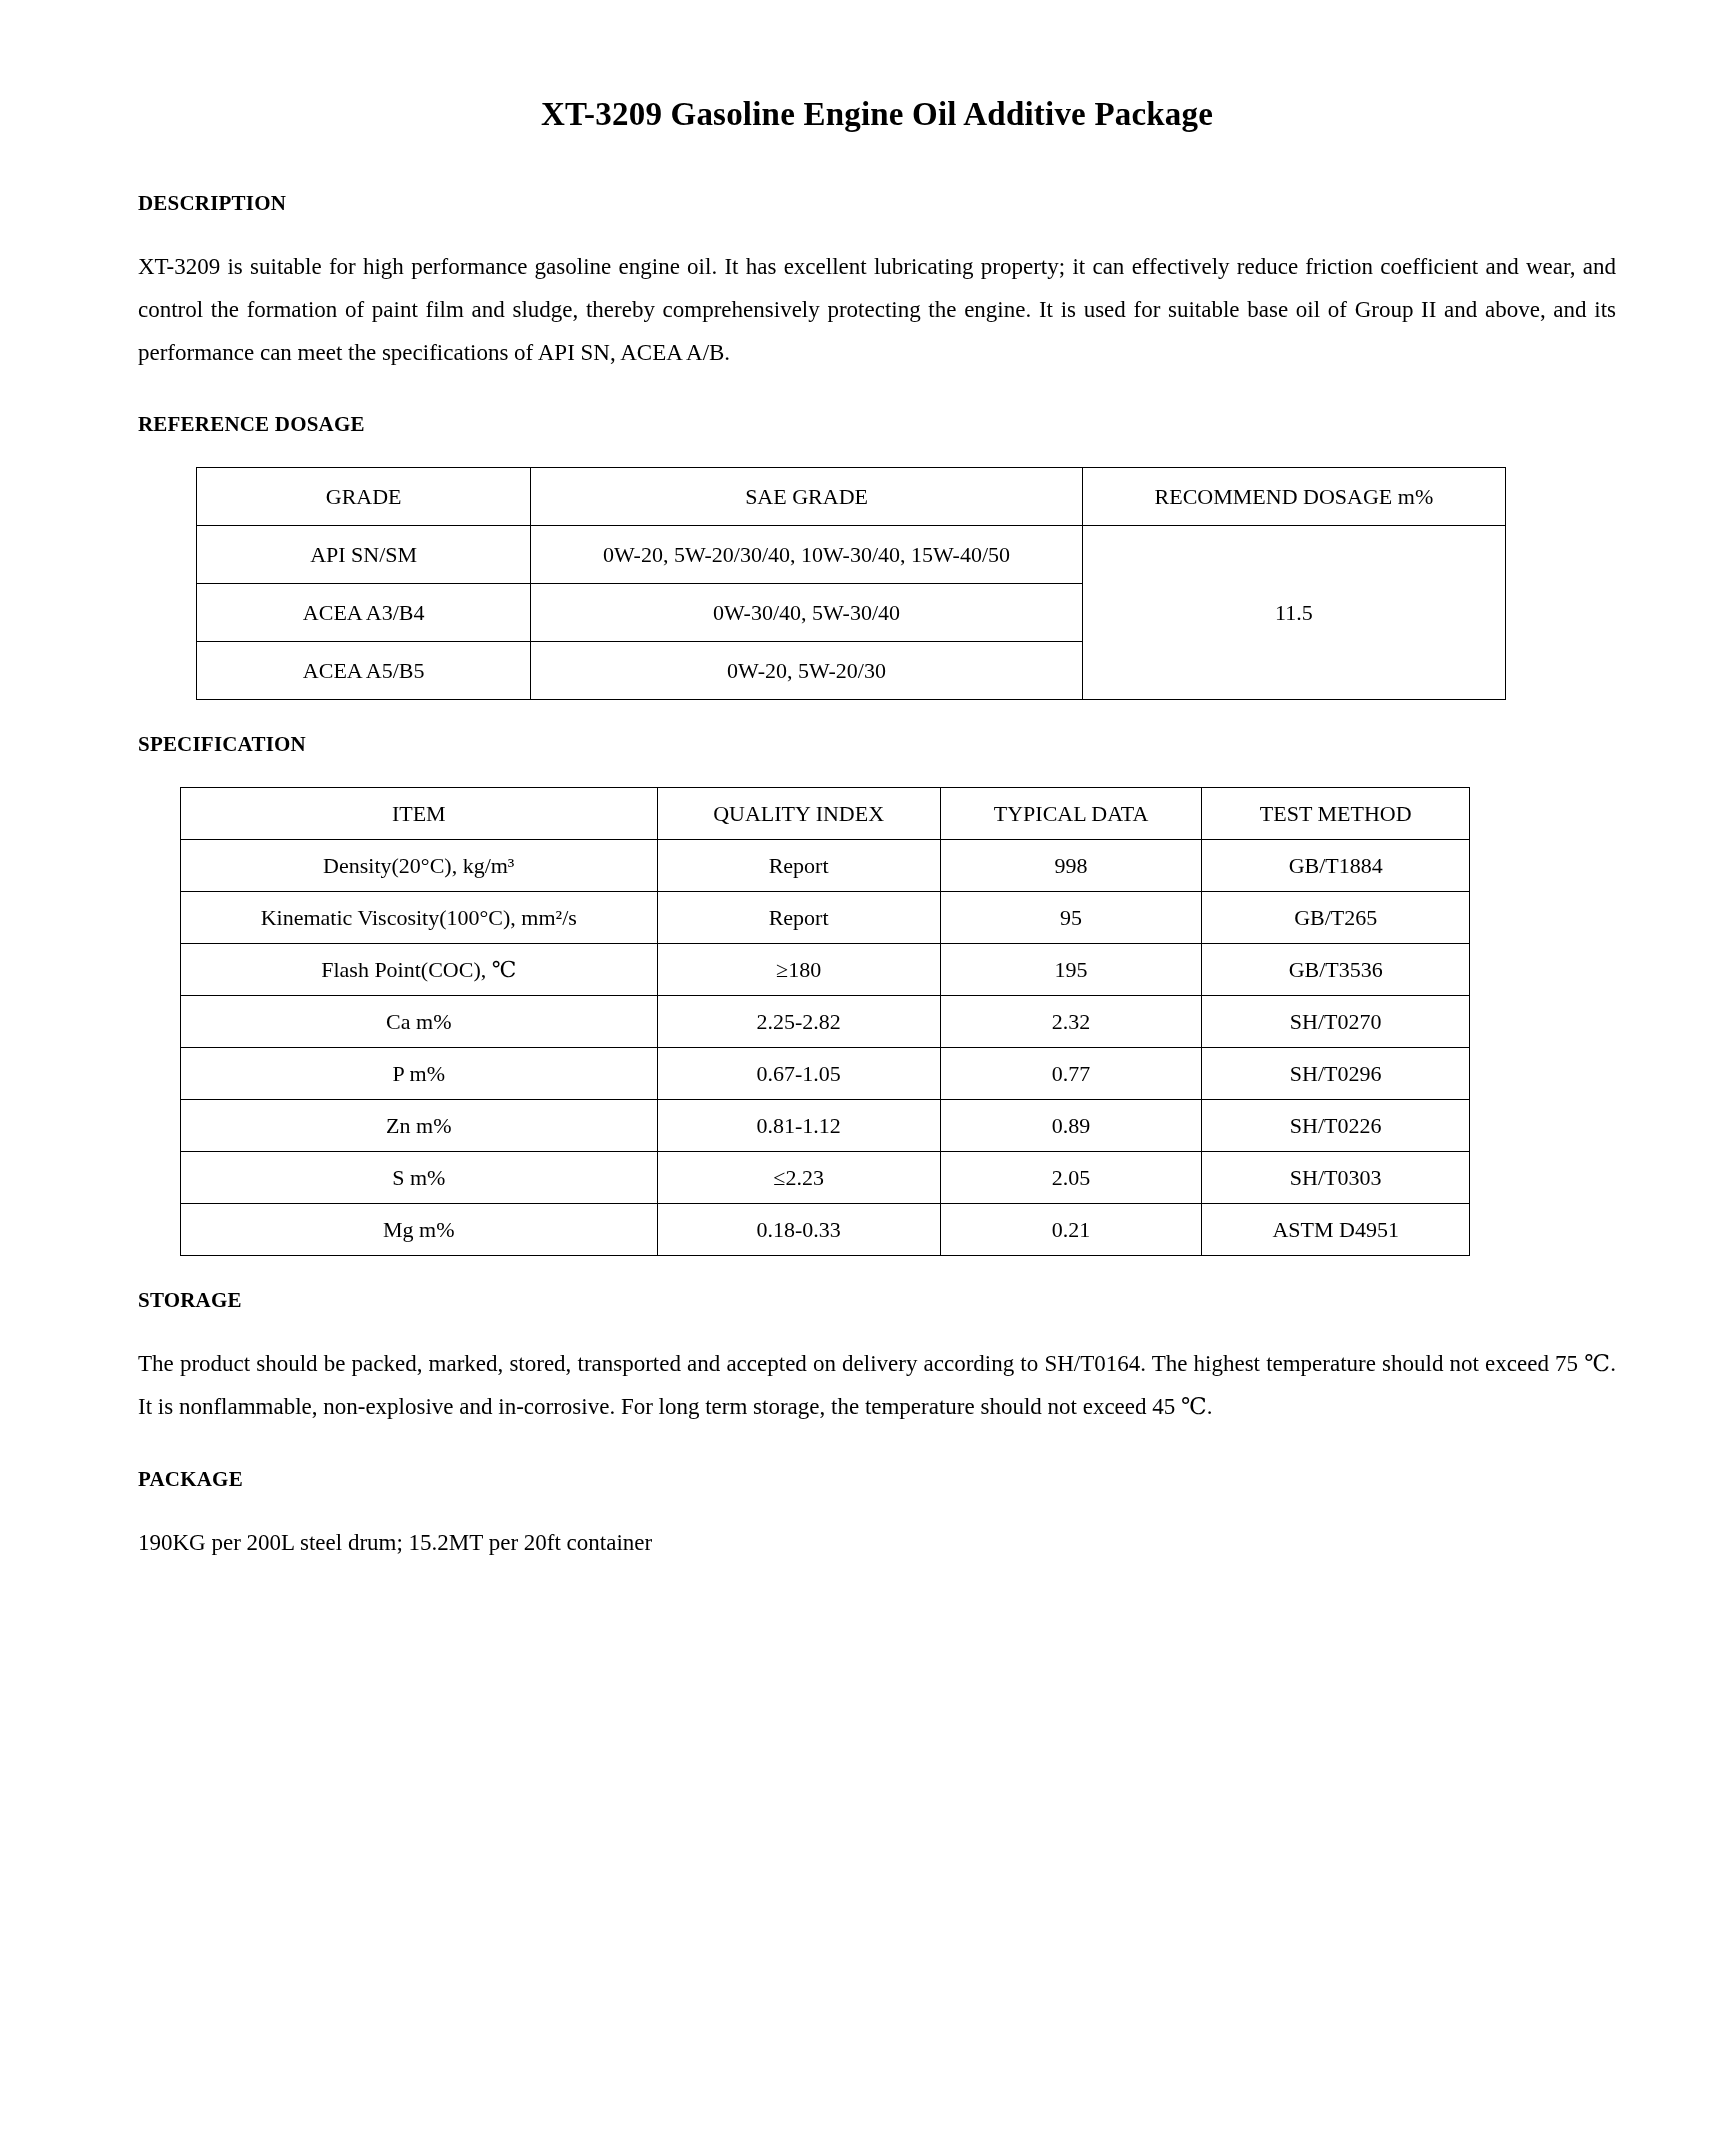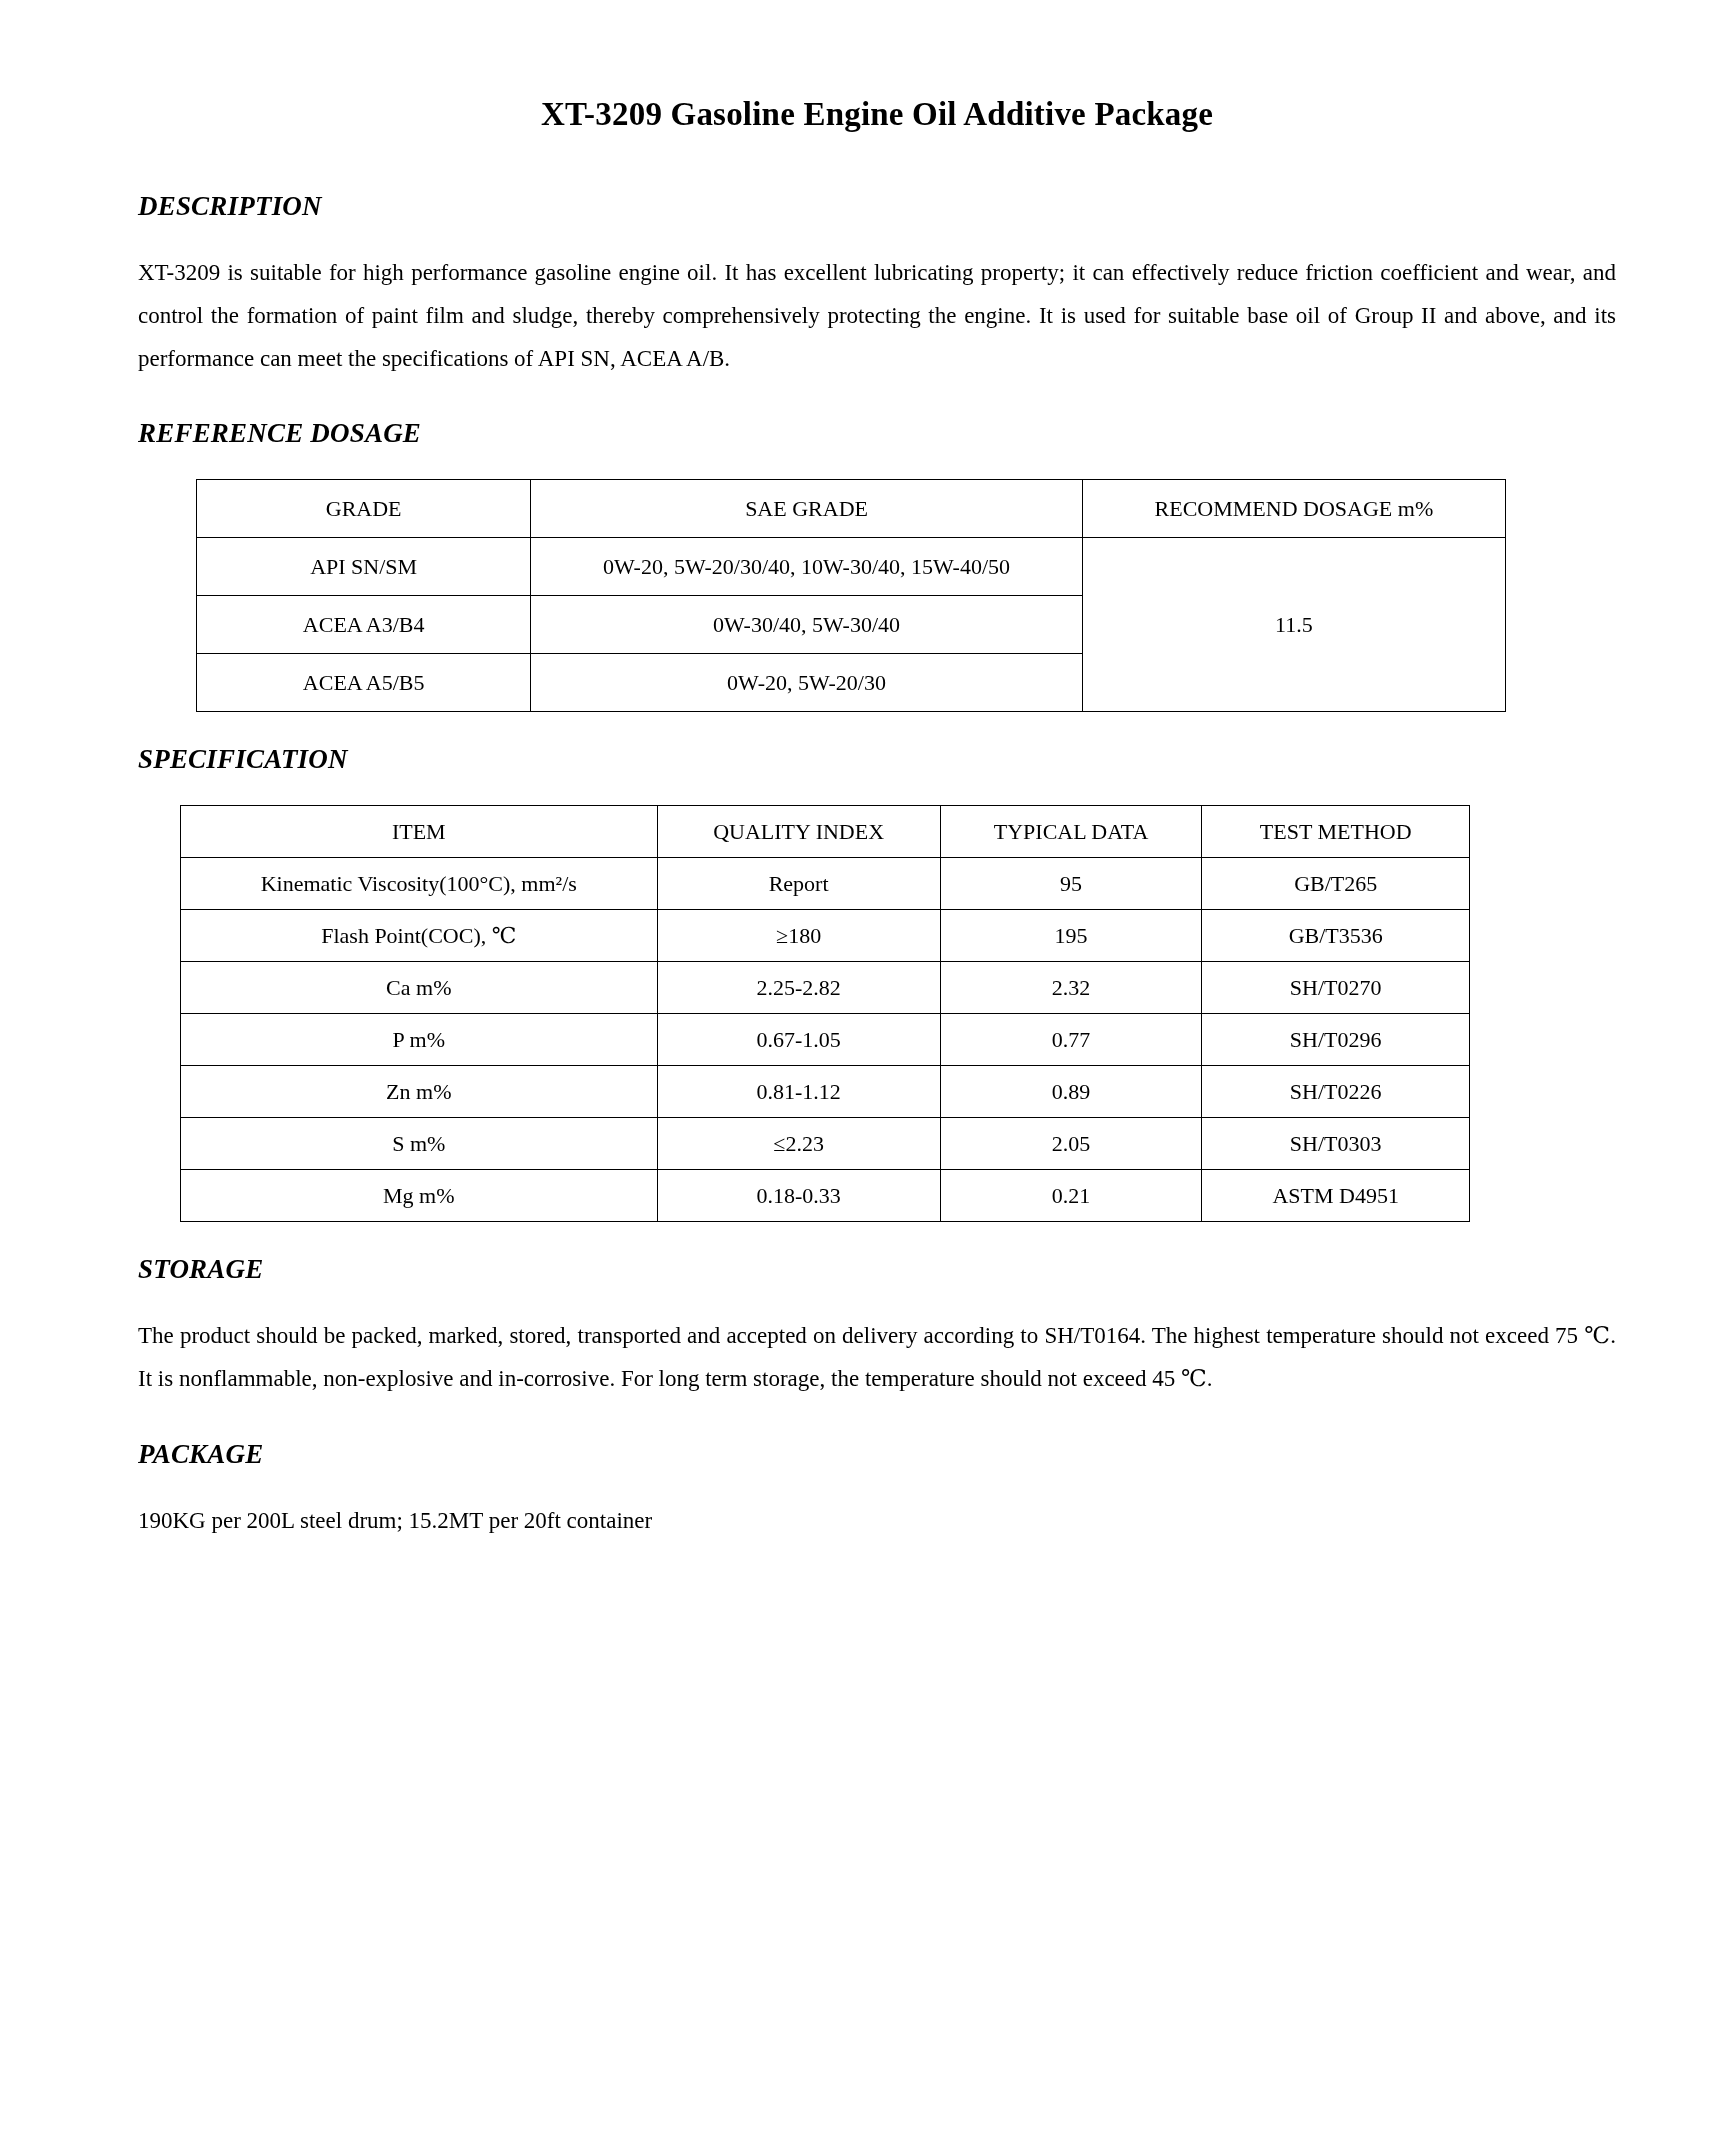--- a/index.html
+++ b/index.html
@@ -21,25 +21,24 @@
     margin-left: 10px;
   }
   h1.doc-title {
     font-size: 33px;
     font-weight: bold;
     text-align: center;
     margin: 0 0 58px 0;
     letter-spacing: 0.2px;
   }
   h2.section-heading {
-    font-size: 27px;
+    font-size: 21px;
     font-weight: bold;
     margin: 0 0 30px 0;
     letter-spacing: 0.2px;
-    font-style: italic;
   }
   p.body-text {
     font-size: 23px;
     line-height: 1.86;
     text-align: justify;
     margin: 0 0 38px 0;
   }
   .section {
     margin-bottom: 14px;
   }
@@ -118,20 +117,26 @@
     <h2 class="section-heading heading-gap-small">SPECIFICATION</h2>
     <table id="spec-table">
       <tbody>
         <tr>
           <td class="item-col">ITEM</td>
           <td class="quality-col">QUALITY INDEX</td>
           <td class="typical-col">TYPICAL DATA</td>
           <td class="method-col">TEST METHOD</td>
         </tr>
         <tr>
+          <td class="item-col">Density(20°C), kg/m³</td>
+          <td class="quality-col">Report</td>
+          <td class="typical-col">998</td>
+          <td class="method-col">GB/T1884</td>
+        </tr>
+        <tr>
           <td class="item-col">Kinematic Viscosity(100°C), mm²/s</td>
           <td class="quality-col">Report</td>
           <td class="typical-col">95</td>
           <td class="method-col">GB/T265</td>
         </tr>
         <tr>
           <td class="item-col">Flash Point(COC), ℃</td>
           <td class="quality-col">≥180</td>
           <td class="typical-col">195</td>
           <td class="method-col">GB/T3536</td>

